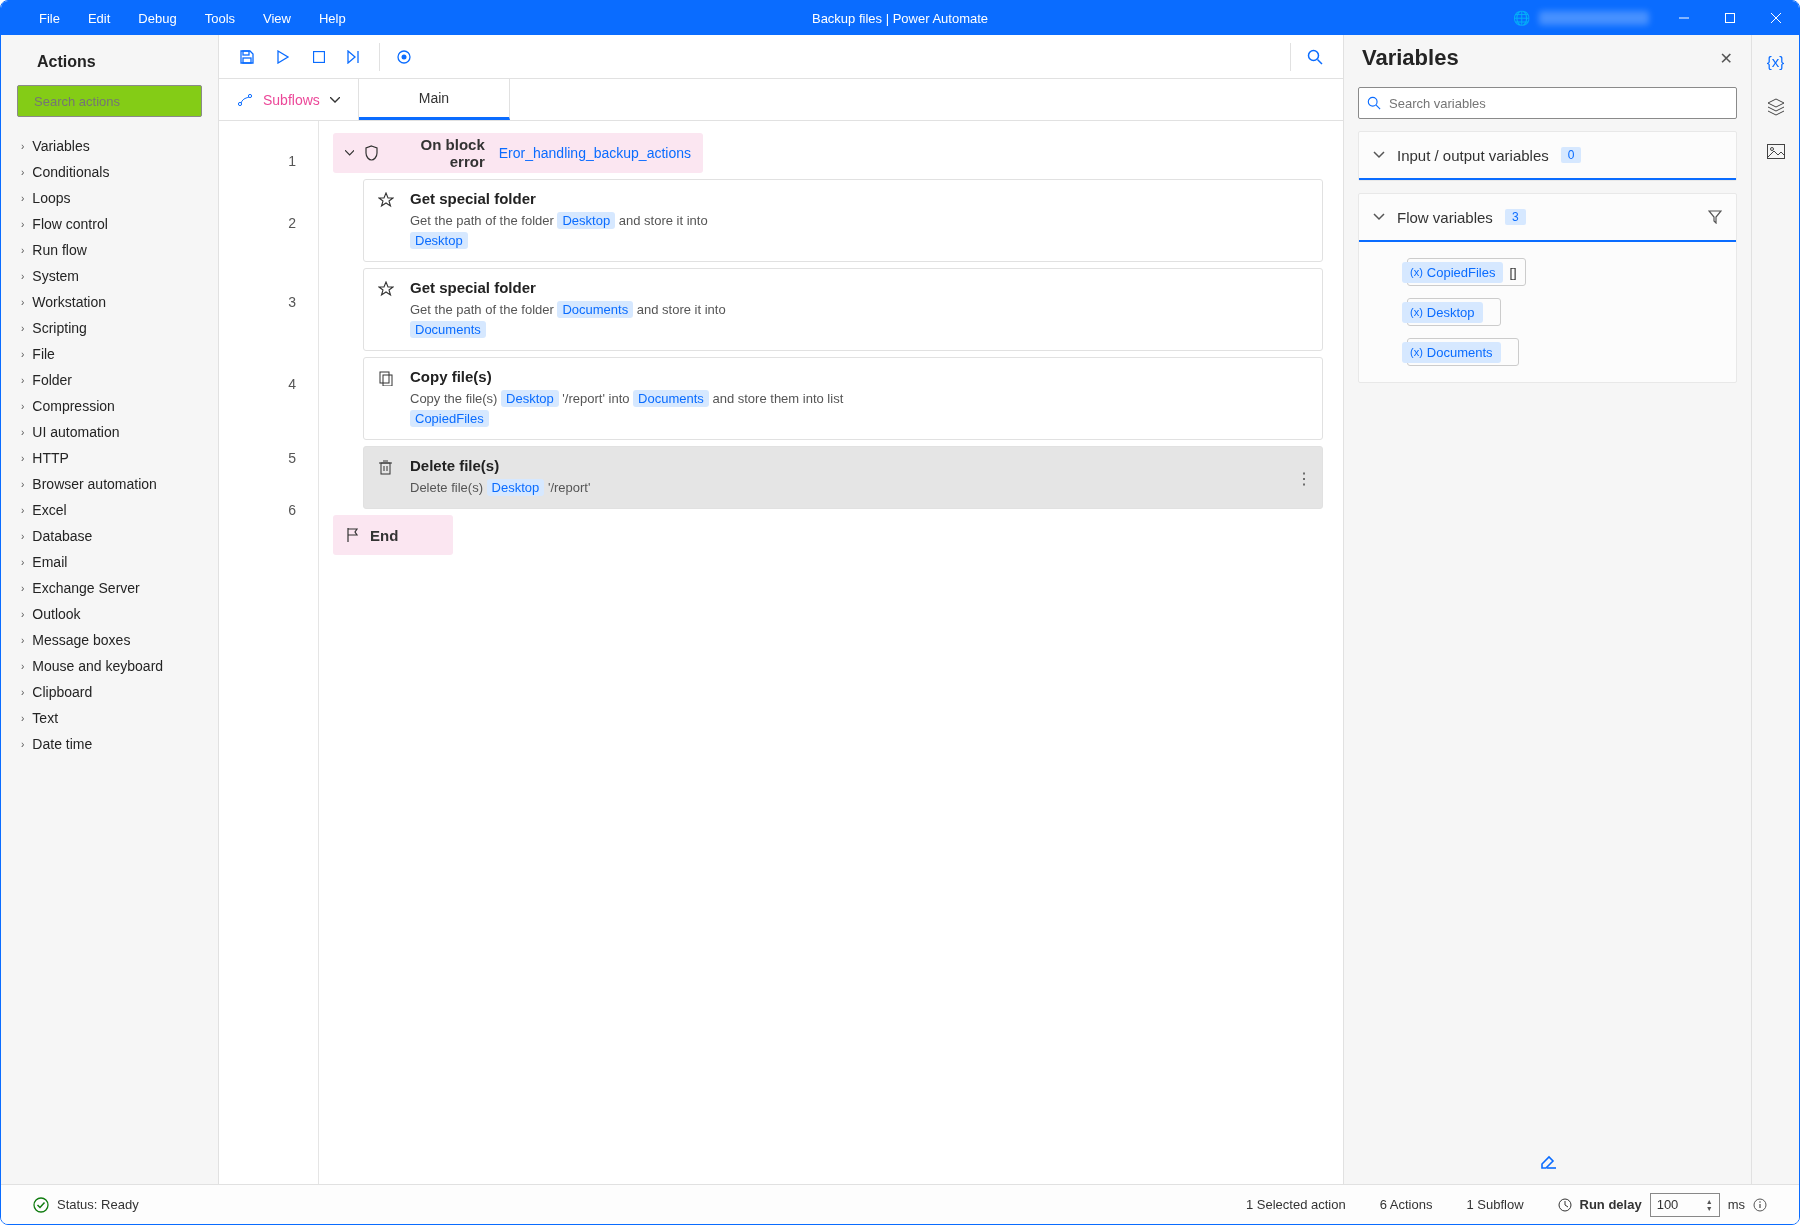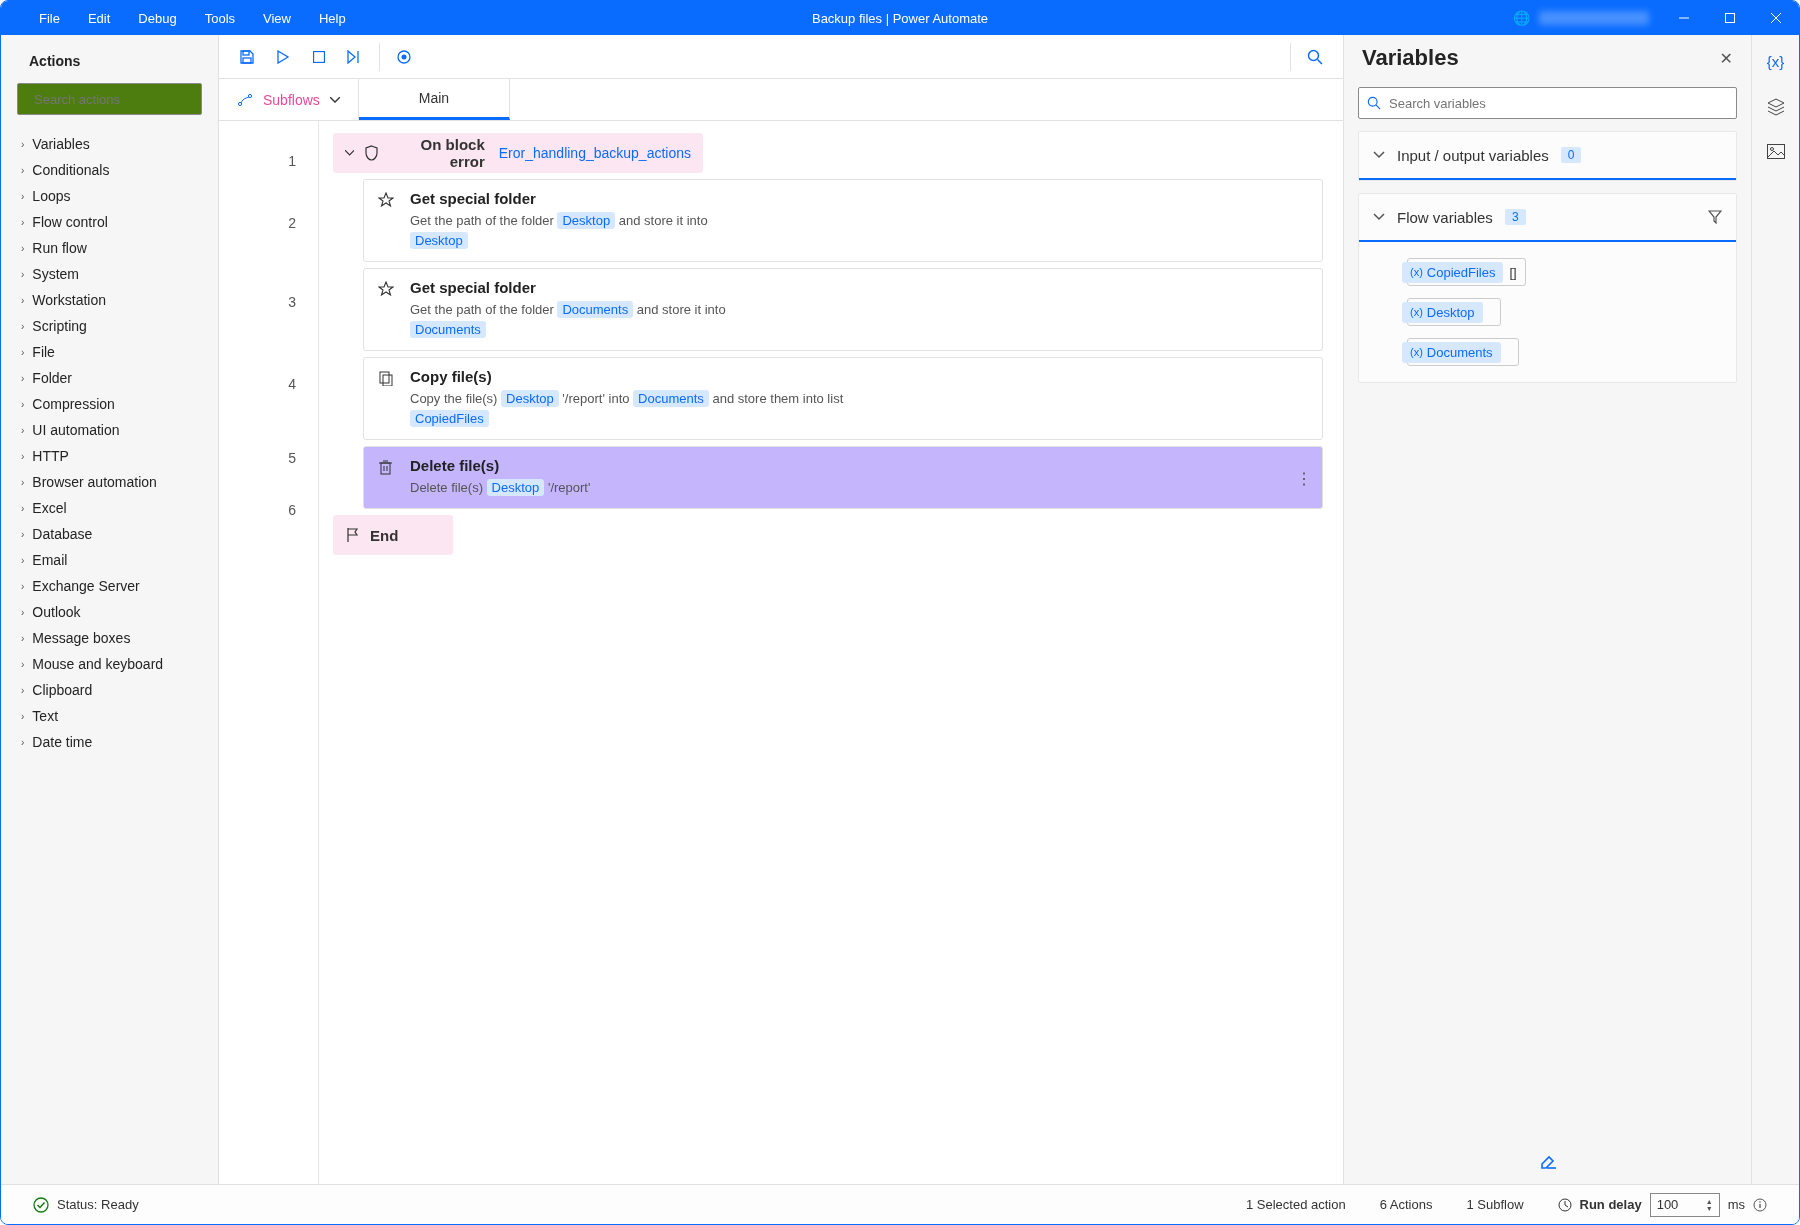--- a/index.html
+++ b/index.html
@@ -12,22 +12,22 @@
   .win-controls { margin-left: auto; display: flex; align-items: center; }
   .win-btn { width: 46px; height: 34px; display: flex; align-items: center; justify-content: center; font-size: 10px; }
   .account-area { display: flex; align-items: center; gap: 8px; margin-right: 12px; }
   .globe { font-size: 14px; }
   .acct-blob { width: 110px; height: 14px; background: rgba(255,255,255,0.25); border-radius: 3px; filter: blur(3px); }
 
   .body { flex: 1; display: flex; min-height: 0; }
 
   
   .left { width: 218px; background: #f6f6f6; border-right: 1px solid #e1e1e1; display: flex; flex-direction: column; padding: 10px 0 0 0; }
-  .left-title { font-size: 14px; font-weight: 600; padding: 8px 18px 14px 28px; color: #242424; }
-  .search-box { margin: 0 16px 10px 16px; height: 32px; border: 1px solid #8a8a8a; border-radius: 2px; display: flex; align-items: center; padding: 0 8px; gap: 8px; background: #4d7c0f; }
+  .left-title { font-size: 16px; font-weight: 600; padding: 8px 18px 14px 36px; color: #242424; }
+  .search-box { margin: 0 16px 10px 16px; height: 32px; border: 1px solid #8a8a8a; border-radius: 2px; display: flex; align-items: center; padding: 0 8px; gap: 8px; background: #84cc16; }
   .search-box input { border: none; outline: none; font-size: 13px; flex: 1; background: transparent; }
   .search-box svg { color: #0a6cff; }
   .action-tree { flex: 1; overflow-y: auto; padding: 6px 0; }
   .cat { display: flex; align-items: center; padding: 5px 12px 5px 20px; font-size: 14px; color: #242424; cursor: pointer; gap: 8px; }
   .chev { font-size: 10px; color: #555; }
 
   
   .center { flex: 1; display: flex; flex-direction: column; min-width: 0; }
   .toolbar { height: 44px; border-bottom: 1px solid #e1e1e1; display: flex; align-items: center; padding: 0 12px; gap: 4px; }
   .tool-btn { width: 32px; height: 32px; display: flex; align-items: center; justify-content: center; color: #0a6cff; cursor: pointer; border-radius: 2px; }
@@ -42,21 +42,21 @@
   .gutter { width: 100px; border-right: 1px solid #e5e5e5; padding-top: 18px; }
   .gutter .ln { font-size: 14px; color: #555; text-align: right; padding-right: 22px; }
   .steps { flex: 1; padding: 12px 20px 12px 14px; }
 
   .step-block { background: #fbe6f1; border-radius: 3px; display: flex; align-items: center; height: 40px; padding: 0 12px; gap: 10px; margin-bottom: 6px; text-align: right; }
   .step-block .fn { font-size: 15px; font-weight: 600; color: #333; }
   .step-block .param { font-size: 14px; color: #0a6cff; margin-left: 4px; }
   .step-block.small { width: 120px; }
 
   .step-card { margin-left: 30px; border: 1px solid #e1e1e1; border-radius: 3px; background: #fff; display: flex; padding: 10px 14px; gap: 14px; margin-bottom: 6px; align-items: flex-start; position: relative; }
-  .step-card.selected { background: #c4b5fd; }
+  .step-card.selected { background: #e5e5e5; }
   .step-card .icon { width: 18px; margin-top: 2px; color: #333; }
   .step-card .ct { flex: 1; }
   .step-card .title { font-size: 15px; font-weight: 600; color: #222; margin-bottom: 4px; }
   .step-card .desc { font-size: 13px; color: #555; line-height: 20px; }
   .step-card .pill { background: #d6e8ff; color: #0a6cff; border-radius: 3px; padding: 1px 5px; font-size: 13px; }
   .step-card .more { position: absolute; right: 10px; top: 50%; transform: translateY(-50%); color: #555; font-size: 16px; }
 
   
   .right { width: 408px; border-left: 1px solid #e1e1e1; background: #f6f6f6; display: flex; flex-direction: column; padding: 10px 14px; gap: 12px; }
   .right-head { display: flex; align-items: center; justify-content: space-between; padding: 0 4px 4px 4px; }

